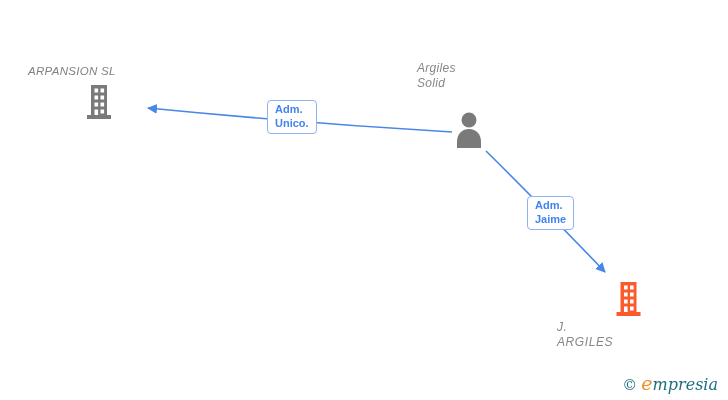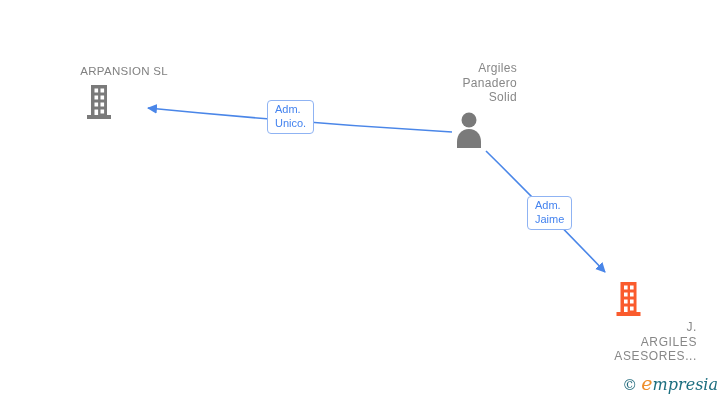--- a/index.html
+++ b/index.html
@@ -3,31 +3,31 @@
 <meta charset="utf-8">
 <style>
   html,body{margin:0;padding:0;background:#ffffff;}
   .canvas{
     position:relative;width:728px;height:400px;background:#ffffff;overflow:hidden;
     font-family:"Liberation Sans", sans-serif;
   }
   svg.edges{position:absolute;left:0;top:0;width:728px;height:400px;}
   .node-label{
     position:absolute;color:#878787;font-size:12px;line-height:14.5px;
-    text-align:right;letter-spacing:0.3px;
+    text-align:left;letter-spacing:0.3px;font-style:italic;
   }
   .node-label .line{display:block;}
   .company-label{font-size:11.5px;color:#818181;}
   .node-icon{position:absolute;}
   .edge-label{
     position:absolute;background:#ffffff;border:1.5px solid #8fb3f3;border-radius:4px;
     padding:2px 7px 3px 7px;color:#4483ef;font-size:11px;line-height:13.5px;
     box-sizing:border-box;
   }
-  .edge-label .line{display:block;}
+  .edge-label .line{display:block;font-weight:bold;}
   .watermark{
     position:absolute;right:10px;bottom:6px;
     font-family:"DejaVu Serif", serif;font-style:italic;font-size:16px;color:#1d6f80;
     white-space:nowrap;
   }
   .watermark .copy{font-style:normal;font-size:15px;color:#256d7e;margin-right:4px;}
   .watermark .brand-e{color:#ee8e2a;font-size:19px;}
   .watermark .brand-rest{color:#1d6f80;}
 </style>
 </head>
@@ -58,21 +58,20 @@
         <rect x="9.5" y="17.5" width="3.6" height="4"></rect>
         <rect x="15.5" y="17.5" width="3.6" height="4"></rect>
         <rect x="9.5" y="24.5" width="3.6" height="5.5"></rect>
         <rect x="15.5" y="24.5" width="3.6" height="4"></rect>
       </g>
     </svg>
   </div>
 
   <div class="node-label" style="left:417px;top:61px;width:100px;">
     <span class="line">Argiles</span>
-    <span class="line">Panadero</span>
     <span class="line">Solid</span>
   </div>
   <div class="node-icon" style="left:453px;top:112px;">
     <svg width="32" height="36" viewBox="0 0 32 36">
       <circle cx="16" cy="8" r="7.5" fill="#7a7a7a"></circle>
       <path d="M16 17c-7.5 0-12 5.5-12 13v6h24v-6c0-7.5-4.5-13-12-13z" fill="#7a7a7a"></path>
     </svg>
   </div>
 
   <div class="node-icon" style="left:614px;top:282px;">
@@ -87,21 +86,20 @@
         <rect x="9.5" y="17.5" width="3.6" height="4"></rect>
         <rect x="15.5" y="17.5" width="3.6" height="4"></rect>
         <rect x="9.5" y="24.5" width="3.6" height="5.5"></rect>
         <rect x="15.5" y="24.5" width="3.6" height="4"></rect>
       </g>
     </svg>
   </div>
   <div class="node-label" style="left:557px;top:320px;width:140px;letter-spacing:0.6px;">
     <span class="line">J.</span>
     <span class="line">ARGILES</span>
-    <span class="line">ASESORES...</span>
   </div>
 
   <div class="edge-label" style="left:267px;top:100px;">
     <span class="line">Adm.</span>
     <span class="line">Unico.</span>
   </div>
   <div class="edge-label" style="left:527px;top:196px;">
     <span class="line">Adm.</span>
     <span class="line">Jaime</span>
   </div>

